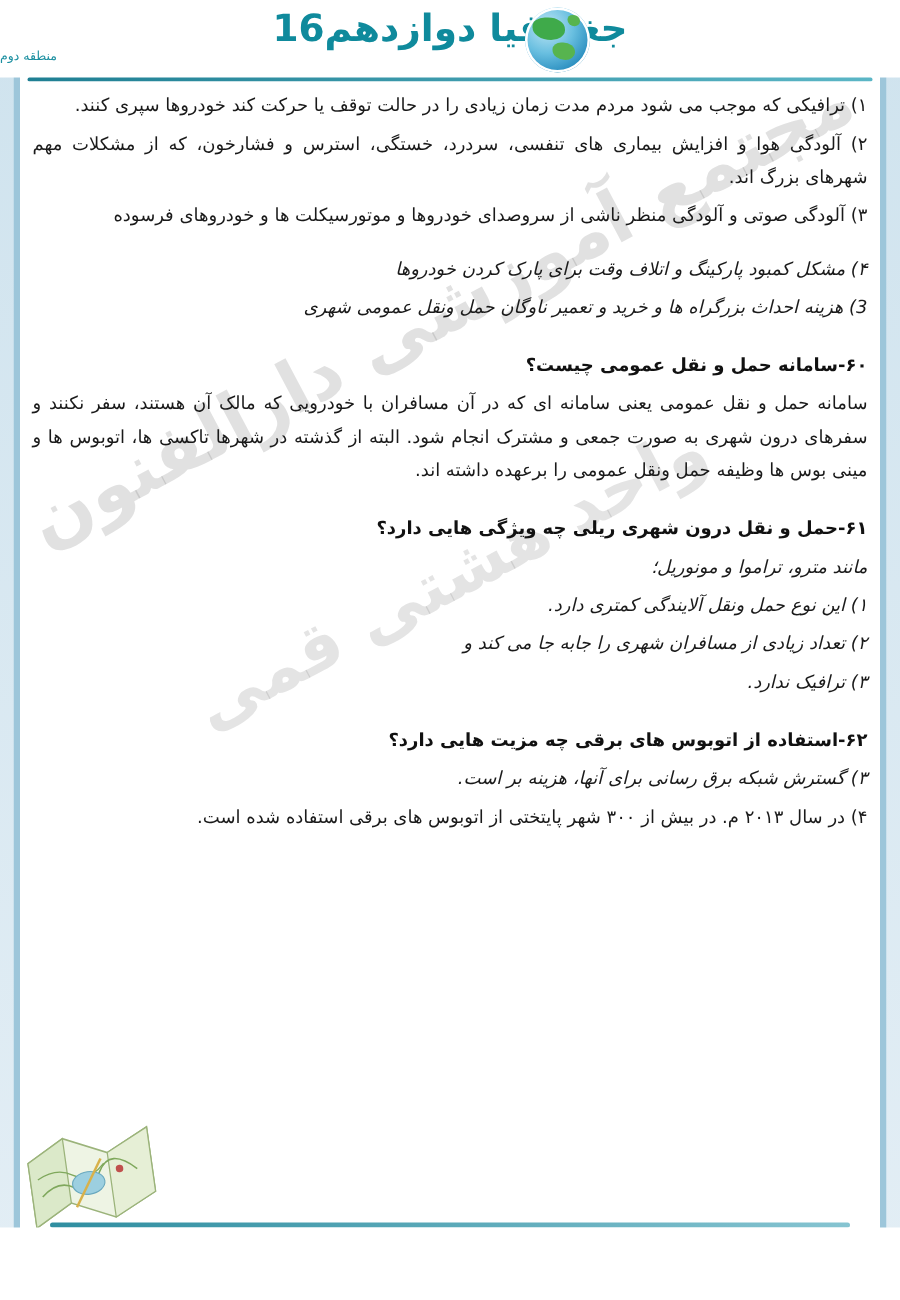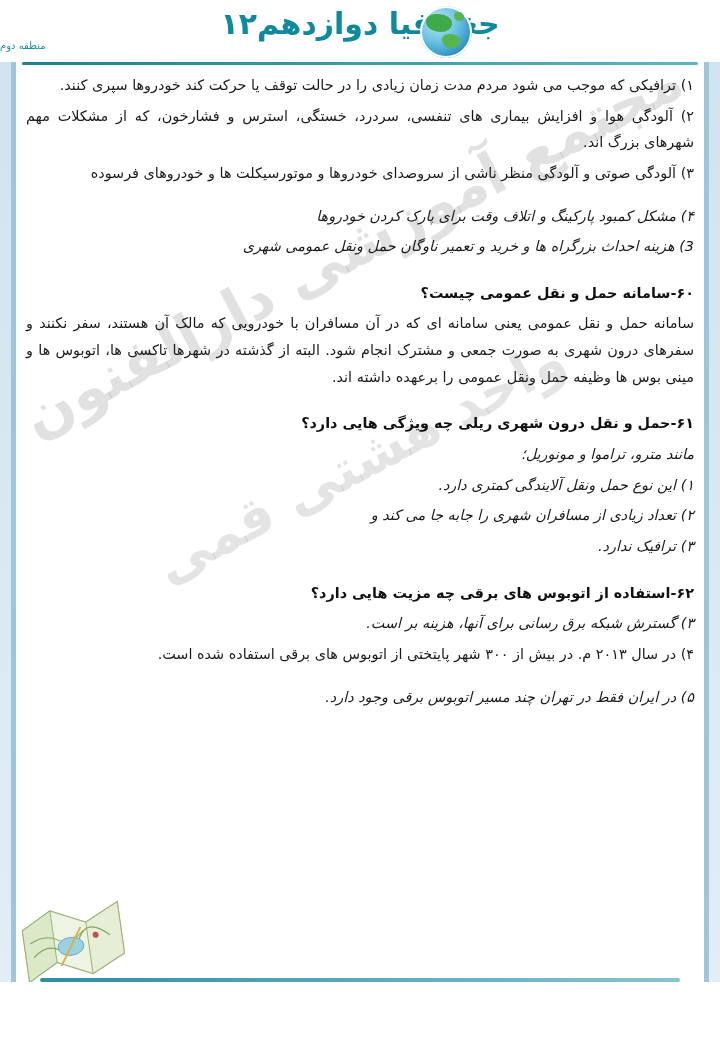--- a/index.html
+++ b/index.html
@@ -130,21 +130,21 @@
 
   <div class="band left">
       <div class="band-inner"></div>
     </div>
   <div class="band right">
       <div class="band-inner"></div>
     </div>
 
   <div class="header">
     <div class="header-title">
-      <span>جغرافیا دوازدهم</span><span class="twelve">۱۲</span>
+      <span>جغرافیا دوازدهم</span><span class="twelve">16</span>
     </div>
     <div class="header-sub">منطقه دوم</div>
     <div class="globe">
       <div class="land l1"></div>
       <div class="land l2"></div>
       <div class="land l3"></div>
     </div>
   </div>
   <div class="header-rule"></div>
 
@@ -169,21 +169,20 @@
     <p class="ans r">مانند مترو، تراموا و مونوریل؛</p>
     <p class="ans r">۱) این نوع حمل ونقل آلایندگی کمتری دارد.</p>
     <p class="ans r">۲) تعداد زیادی از مسافران شهری را جابه جا می کند و</p>
     <p class="ans r">۳) ترافیک ندارد.</p>
     <div class="gap-lg"></div>
 
     <p class="q">۶۲-استفاده از اتوبوس های برقی چه مزیت هایی دارد؟</p>
     <p class="ans r">۳) گسترش شبکه برق رسانی برای آنها، هزینه بر است.</p>
     <p class="ans just">۴) در سال ۲۰۱۳ م. در بیش از ۳۰۰ شهر پایتختی از اتوبوس های برقی استفاده شده است.</p>
     <div class="gap"></div>
-    <p class="ans r">۵) در ایران فقط در تهران چند مسیر اتوبوس برقی وجود دارد.</p>
 
   </div>
 
   <div class="map">
     <svg width="110" height="90" viewBox="0 0 110 90" xmlns="http://www.w3.org/2000/svg">
       <g transform="rotate(-8 55 45)">
         <polygon points="6,30 36,14 70,30 104,14 104,66 70,82 36,66 6,82" fill="#eef4e4" stroke="#9bb37a" stroke-width="1.2"></polygon>
         <polygon points="6,30 36,14 36,66 6,82" fill="#dbe9c9" stroke="#9bb37a" stroke-width="1"></polygon>
         <polygon points="70,30 104,14 104,66 70,82" fill="#e6efd6" stroke="#9bb37a" stroke-width="1"></polygon>
         <path d="M14 58 q14 -12 26 -4 t22 -10 t30 2" fill="none" stroke="#7fa85c" stroke-width="1.3"></path>

